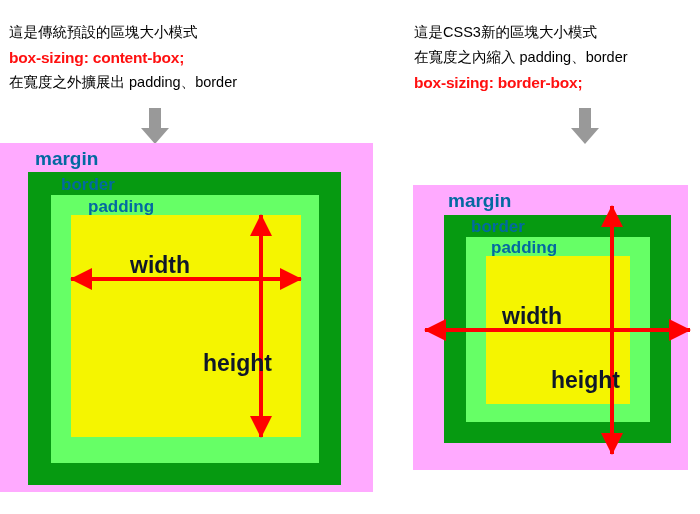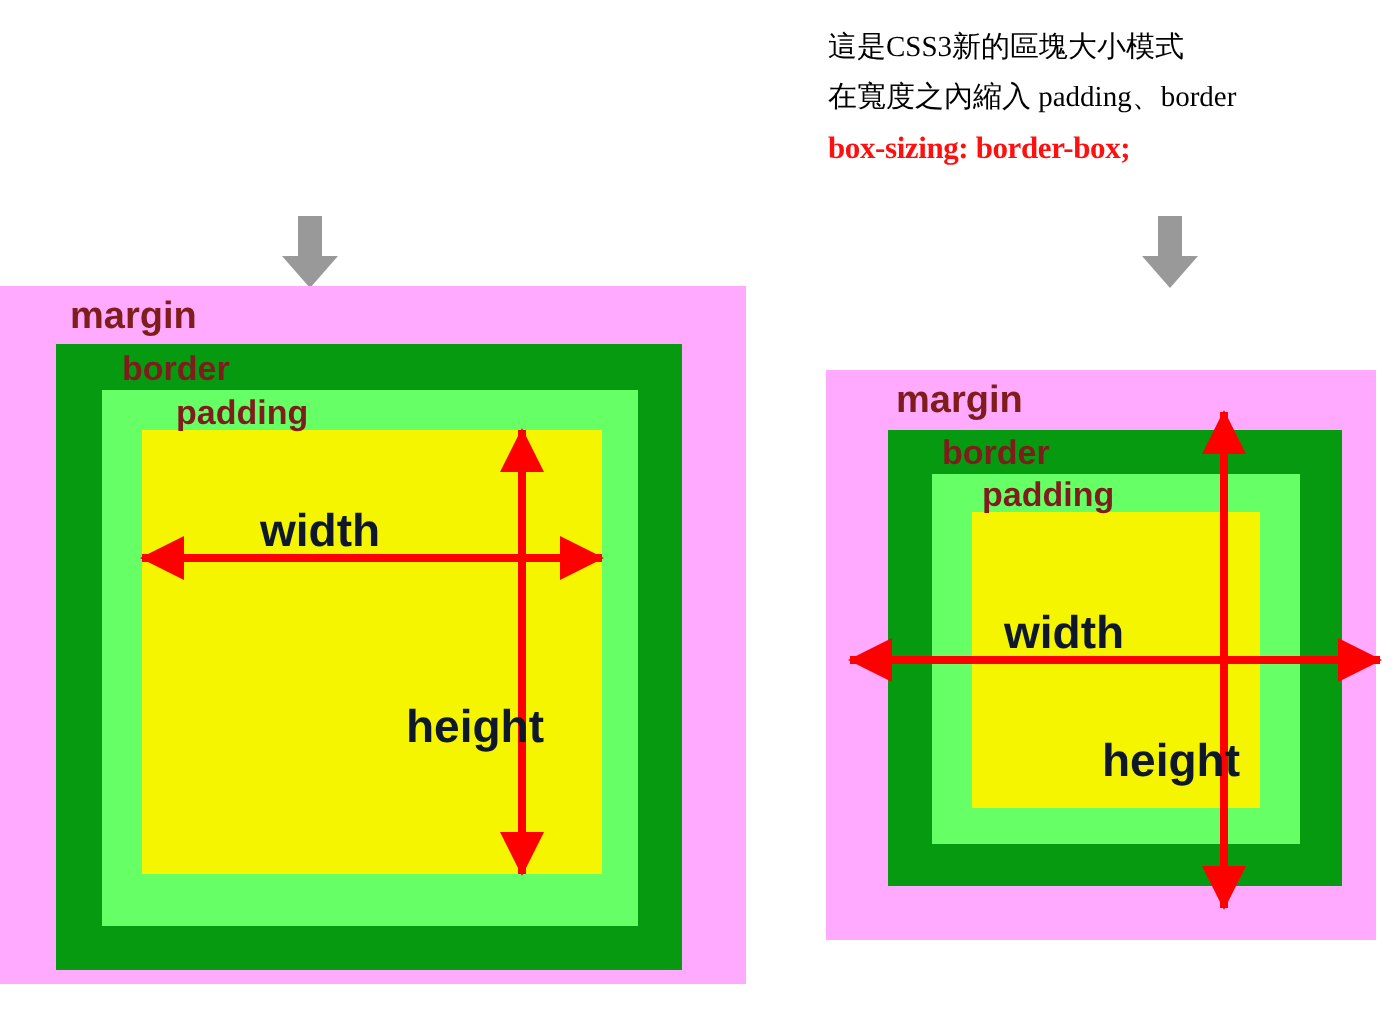--- a/index.html
+++ b/index.html
@@ -33,21 +33,21 @@
     border-top:16px solid #999999;
   }
 
   
   .bm-margin{position:absolute;background:#FFAAFF;}
   .bm-border{position:absolute;background:#069A11;}
   .bm-padding{position:absolute;background:#66FF66;}
   .bm-content{position:absolute;background:#F5F500;}
 
   .bm-label{
-    position:absolute;font-weight:bold;color:#7f1d1d;white-space:nowrap;
+    position:absolute;font-weight:bold;color:#0369a1;white-space:nowrap;
   }
 
   
   .arrow-h{position:absolute;}
   .arrow-h .line{position:absolute;left:0;top:0;height:4px;background:#FF0000;}
   .arrow-h .tip-l{
     position:absolute;top:-9px;left:-1px;width:0;height:0;
     border-top:11px solid transparent;border-bottom:11px solid transparent;
     border-right:22px solid #FF0000;
   }
@@ -71,20 +71,25 @@
   .dim-label{
     position:absolute;font-weight:bold;color:#0f172a;white-space:nowrap;
     z-index:6;
   }
 </style>
 </head>
 <body>
 
 <div class="stage">
 
+  <div class="caption" style="left:9px;top:20px;">
+    <div class="cap-line">這是傳統預設的區塊大小模式</div>
+    <div class="cap-line code">box-sizing: content-box;</div>
+    <div class="cap-line">在寬度之外擴展出  padding、border</div>
+  </div>
 
   <div class="gray-arrow" style="left:141px;top:108px;width:28px;height:36px;">
     <div class="shaft"></div>
     <div class="head"></div>
   </div>
 
   <div class="bm-margin" style="left:0px;top:143px;width:373px;height:349px;"></div>
 
   <div class="bm-border" style="left:28px;top:172px;width:313px;height:313px;"></div>
 
@@ -103,21 +108,21 @@
   </div>
   <div class="dim-label" style="left:130px;top:252px;font-size:23px;">width</div>
 
   <div class="arrow-v" style="left:259px;top:215px;width:4px;height:222px;z-index:5;">
     <div class="line" style="height:222px;"></div>
     <div class="tip-t"></div>
     <div class="tip-b"></div>
   </div>
   <div class="dim-label" style="left:203px;top:350px;font-size:23px;">height</div>
 
-  <div class="caption" style="left:414px;top:12px;font-family:Liberation Serif, serif;">
+  <div class="caption" style="left:414px;top:20px;">
     <div class="cap-line">這是CSS3新的區塊大小模式</div>
     <div class="cap-line">在寬度之內縮入  padding、border</div>
     <div class="cap-line code">box-sizing: border-box;</div>
   </div>
 
   <div class="gray-arrow" style="left:571px;top:108px;width:28px;height:36px;">
     <div class="shaft"></div>
     <div class="head"></div>
   </div>
 

